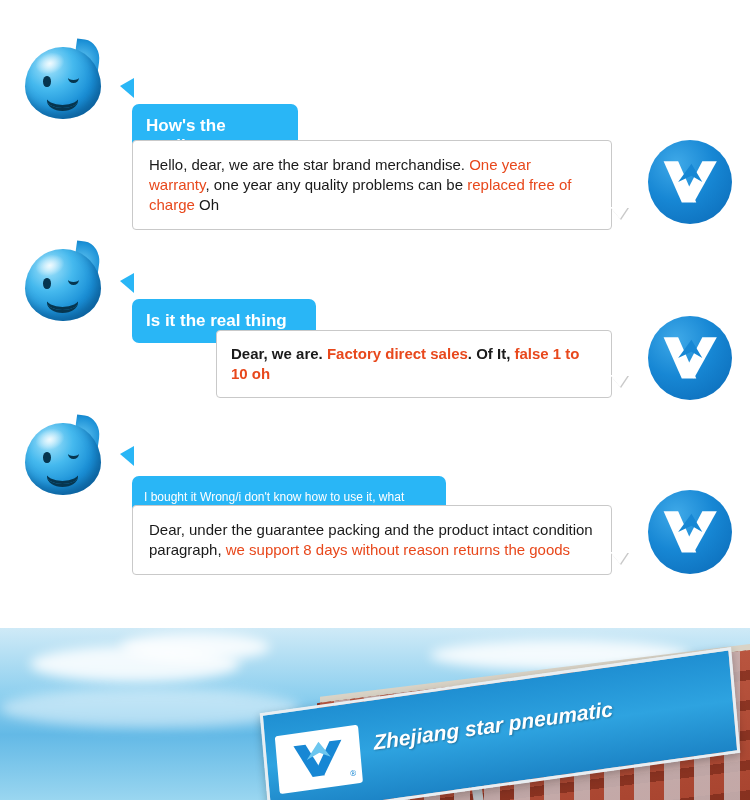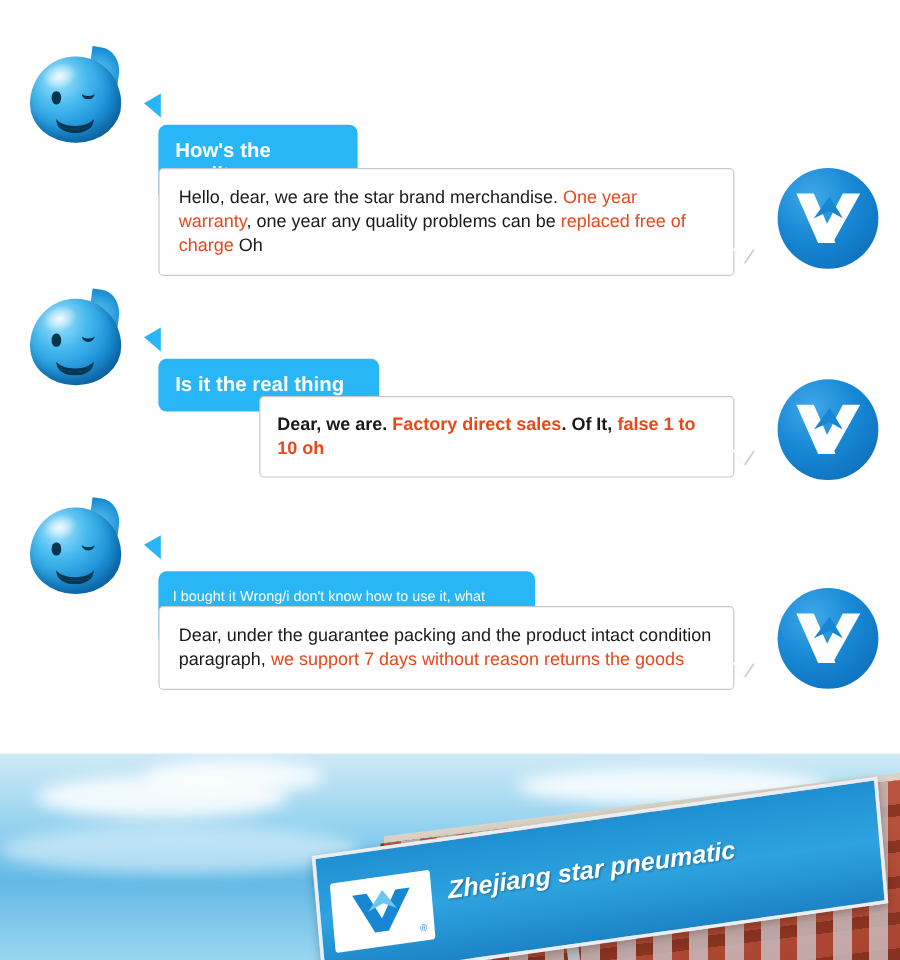--- a/index.html
+++ b/index.html
@@ -395,21 +395,21 @@
     <div class="tailR"></div>
   </div>
 
   <div class="bubble blue" id="b5">
     <div class="body">I bought it Wrong/i don't know how to use it, what should I do?</div>
     <div class="tailL"></div>
   </div>
 
   <div class="bubble white" id="b6">
     <div class="body">
-      <span>Dear, under the guarantee packing and the product intact condition paragraph, </span><span class="hl">we support 7 days without reason returns the goods</span>
+      <span>Dear, under the guarantee packing and the product intact condition paragraph, </span><span class="hl">we support 8 days without reason returns the goods</span>
     </div>
     <div class="tailR"></div>
   </div>
 </div>
 
 <div id="banner">
   <div class="cloud" id="c1"></div>
   <div class="cloud" id="c2"></div>
   <div class="cloud" id="c3"></div>
   <div class="cloud" id="c4"></div>

